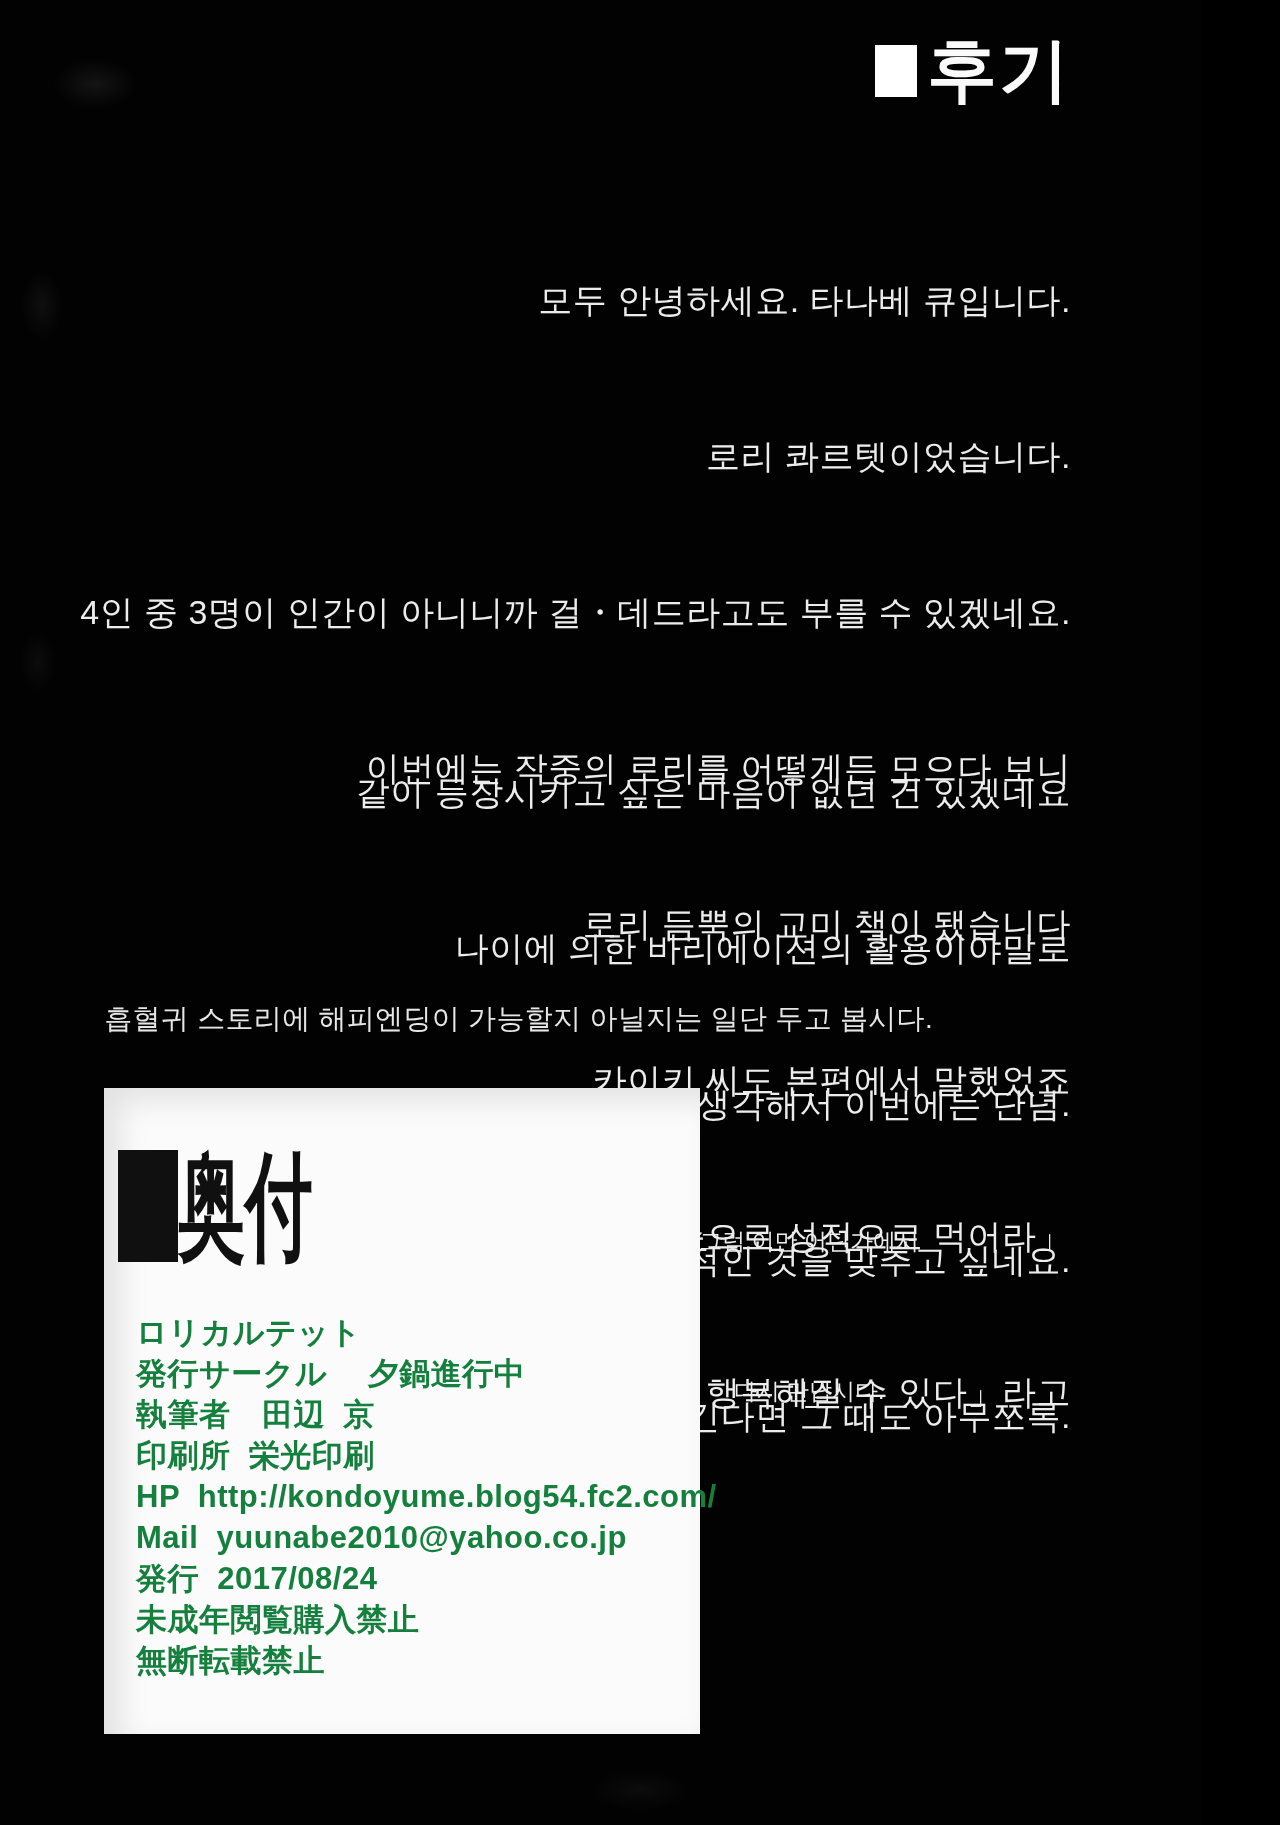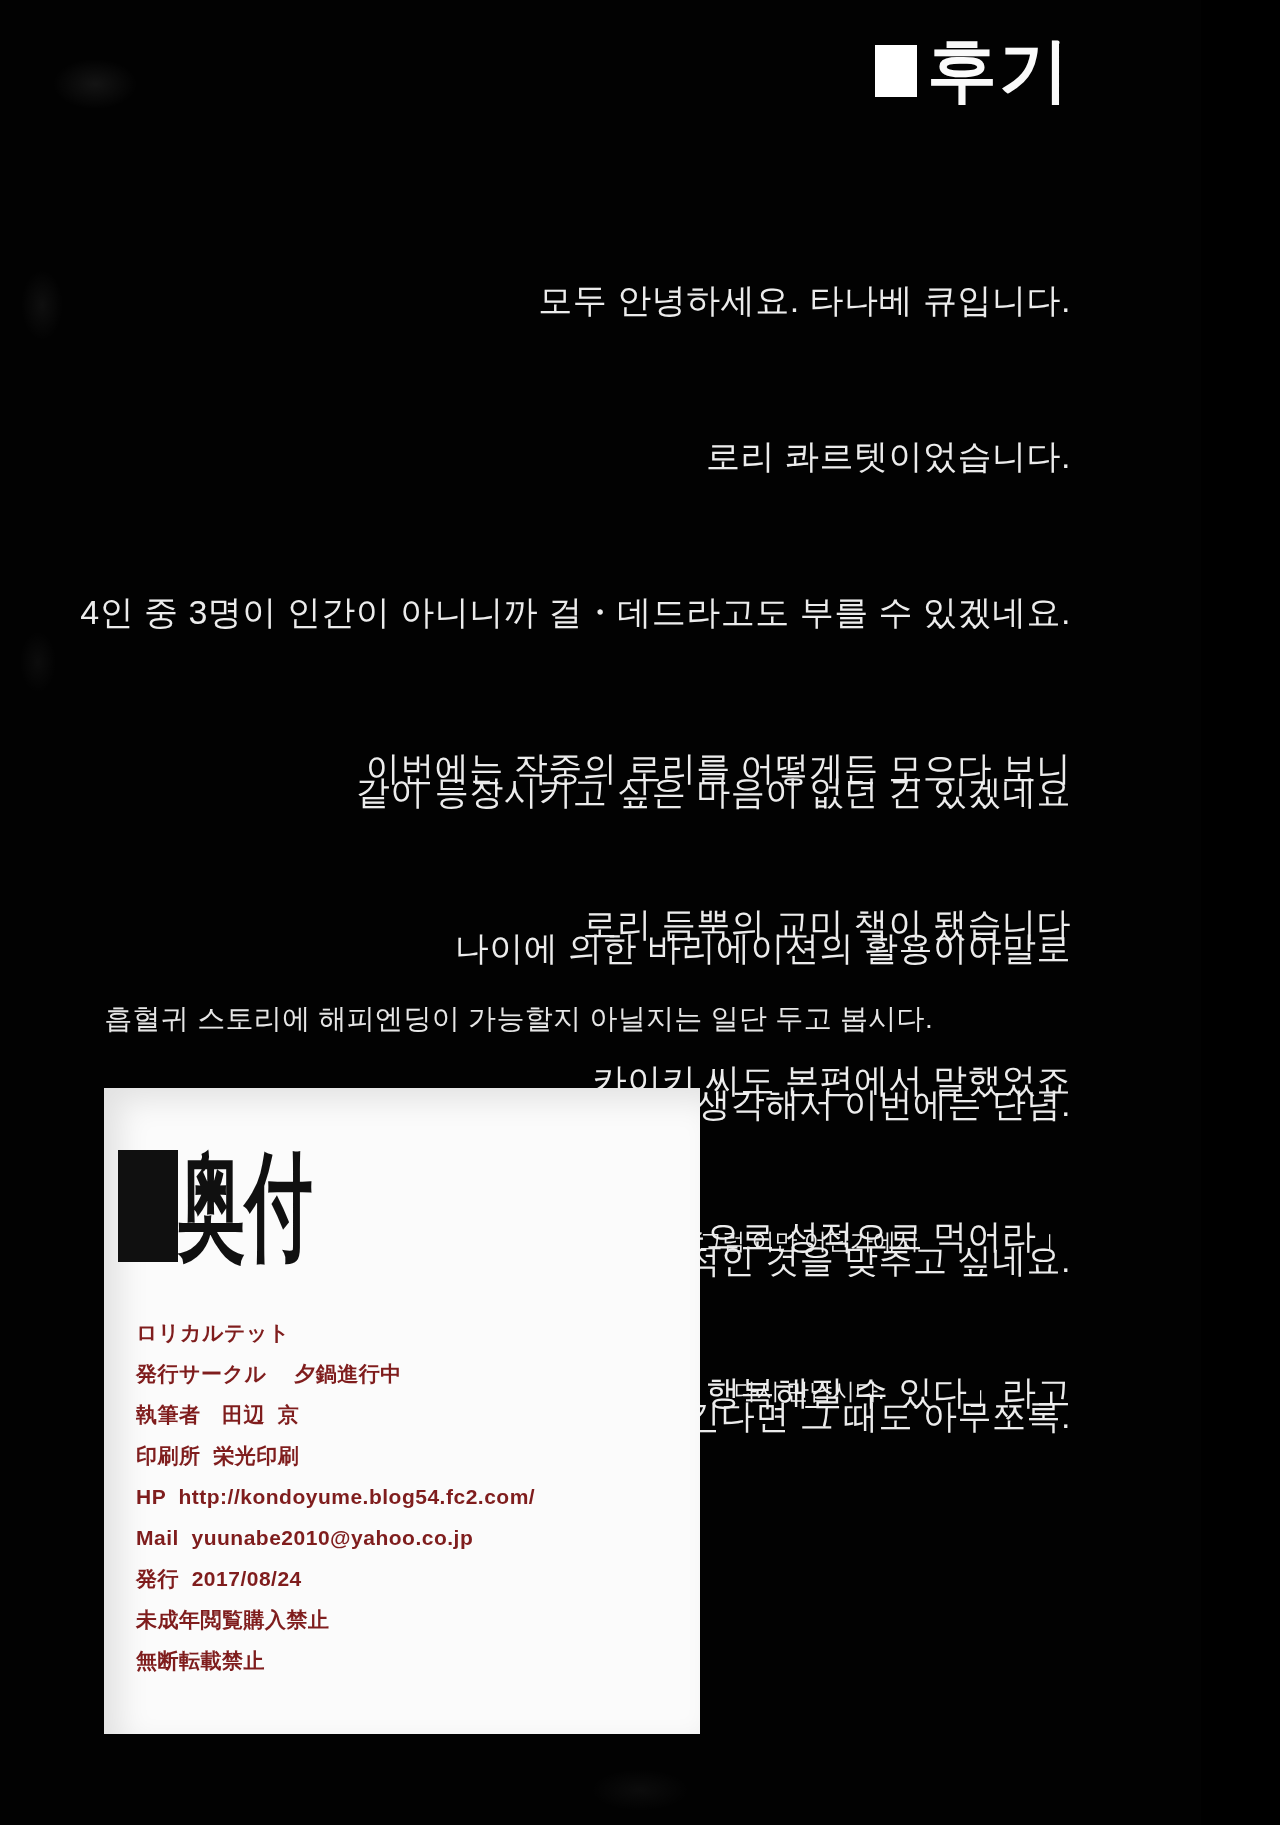--- a/index.html
+++ b/index.html
@@ -63,23 +63,23 @@
   }
   .header-block { width: 60px; height: 112px; background: #101010; flex: 0 0 auto; }
   .header-text {
     font-size: 118px; line-height: 108px; font-weight: bold;
     white-space: nowrap;
     transform: scaleX(0.57); transform-origin: 0 50%;
     color: #101010;
   }
   .colophon-lines {
     margin: 50px 0 0 32px;
-    font-size: 21px; font-weight: bold; line-height: 41px;
+    font-size: 31px; font-weight: bold; line-height: 41px;
     letter-spacing: 0.5px;
-    color: #7f1d1d;
+    color: #15803d;
   }
   .colophon-lines > div { white-space: pre; }
 </style>
 </head>
 <body>
 
 <div class="page">
 
   <div class="afterword-title">
     <div class="title-block"></div>

